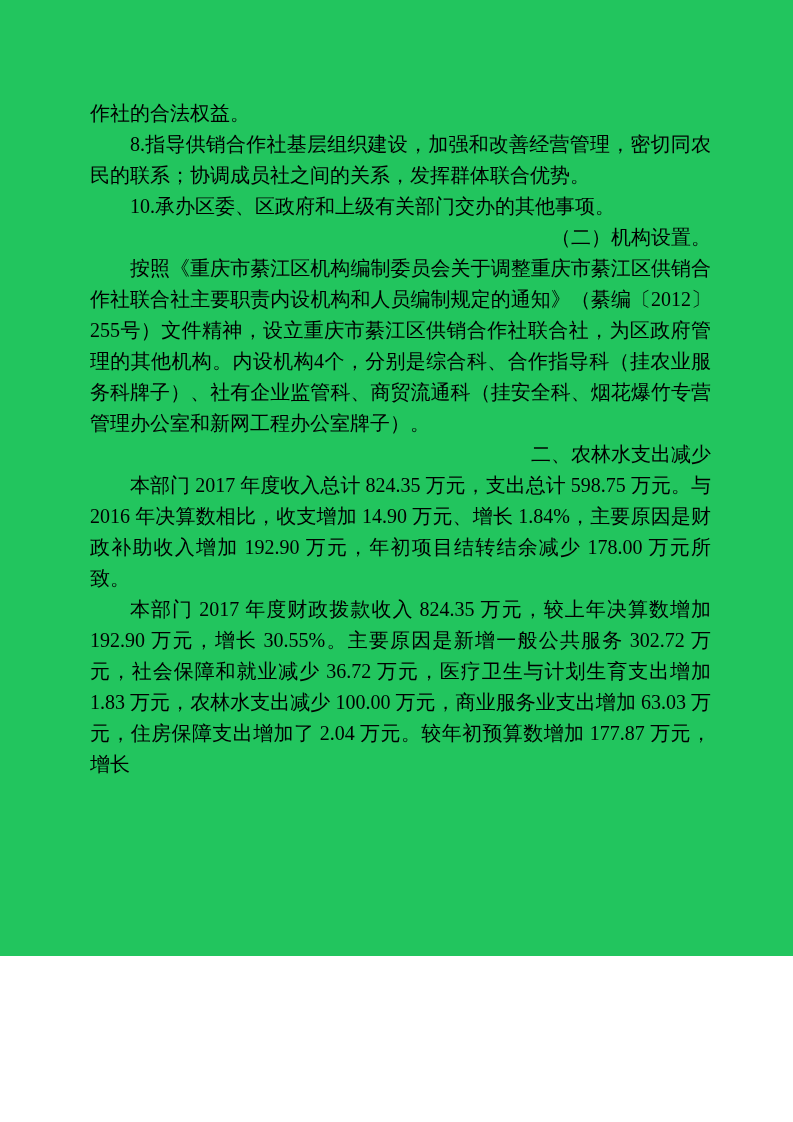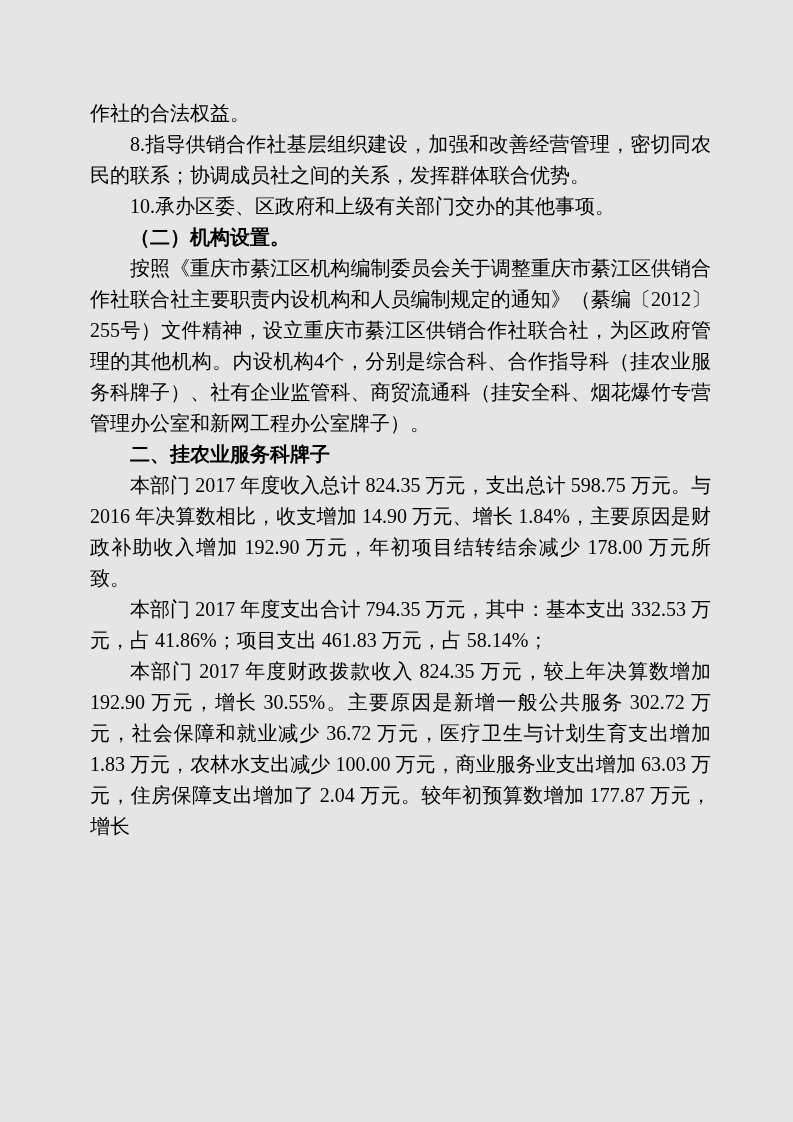--- a/index.html
+++ b/index.html
@@ -3,22 +3,22 @@
 <meta charset="utf-8">
 <style>
   html, body {
     margin: 0;
     padding: 0;
     background: #ffffff;
   }
   .page {
     position: relative;
     width: 793px;
-    height: 1122px;
-    background: #e5e5e5;
+    height: 956px;
+    background: #22c55e;
     overflow: hidden;
   }
   .content {
     position: absolute;
     left: 90px;
     top: 98px;
     width: 621px;
     font-family: "Liberation Serif", "DejaVu Serif", serif;
     font-size: 20px;
     line-height: 31px;
@@ -28,46 +28,45 @@
   .para {
     margin: 0;
     padding: 0;
     text-indent: 2em;
     font-weight: normal;
   }
   .para.no-indent {
     text-indent: 0;
   }
   .para.heading {
-    font-weight: 700;
-    text-align: left;
+    font-weight: 400;
+    text-align: right;
   }
 </style>
 </head>
 <body>
 
 <div class="page">
   <div class="content">
 
     <p class="para no-indent">作社的合法权益。</p>
 
     <p class="para">8.指导供销合作社基层组织建设，加强和改善经营管理，密切同农民的联系；协调成员社之间的关系，发挥群体联合优势。</p>
 
     <p class="para">10.承办区委、区政府和上级有关部门交办的其他事项。</p>
 
     <p class="para heading">（二）机构设置。</p>
 
     <p class="para">按照《重庆市綦江区机构编制委员会关于调整重庆市綦江区供销合作社联合社主要职责内设机构和人员编制规定的通知》（綦编〔2012〕255号）文件精神，设立重庆市綦江区供销合作社联合社，为区政府管理的其他机构。内设机构4个，分别是综合科、合作指导科（挂农业服务科牌子）、社有企业监管科、商贸流通科（挂安全科、烟花爆竹专营管理办公室和新网工程办公室牌子）。</p>
 
-    <p class="para heading">二、挂农业服务科牌子</p>
+    <p class="para heading">二、农林水支出减少</p>
 
 
     <p class="para">本部门 2017 年度收入总计 824.35 万元，支出总计 598.75 万元。与 2016 年决算数相比，收支增加 14.90 万元、增长 1.84%，主要原因是财政补助收入增加 192.90 万元，年初项目结转结余减少 178.00 万元所致。</p>
 
 
-    <p class="para">本部门 2017 年度支出合计 794.35 万元，其中：基本支出 332.53 万元，占 41.86%；项目支出 461.83 万元，占 58.14%；</p>
 
 
 
     <p class="para">本部门 2017 年度财政拨款收入 824.35 万元，较上年决算数增加 192.90 万元，增长 30.55%。主要原因是新增一般公共服务 302.72 万元，社会保障和就业减少 36.72 万元，医疗卫生与计划生育支出增加 1.83 万元，农林水支出减少 100.00 万元，商业服务业支出增加 63.03 万元，住房保障支出增加了 2.04 万元。较年初预算数增加 177.87 万元，增长</p>
 
   </div>
 </div>
 
 </body></html>

